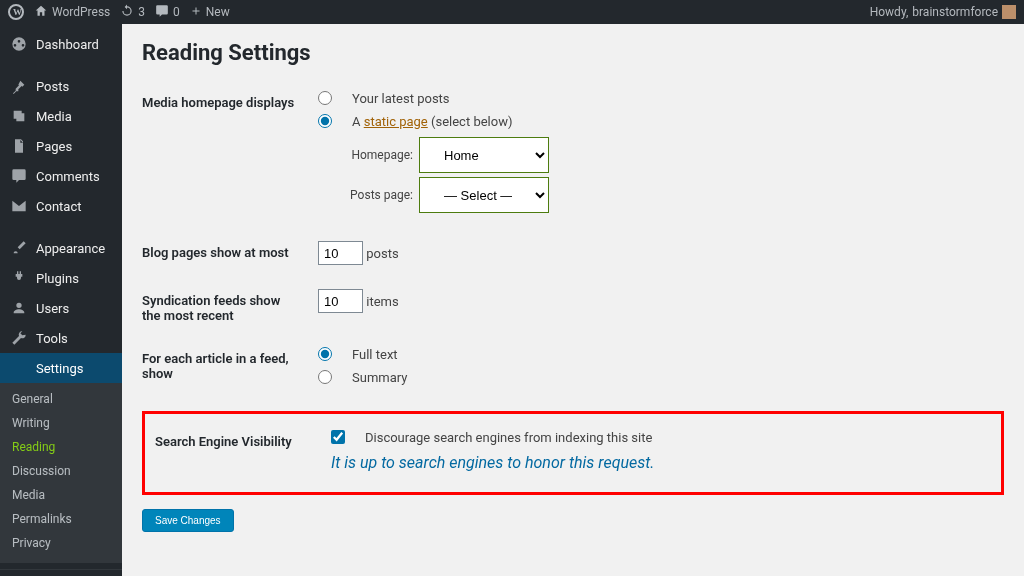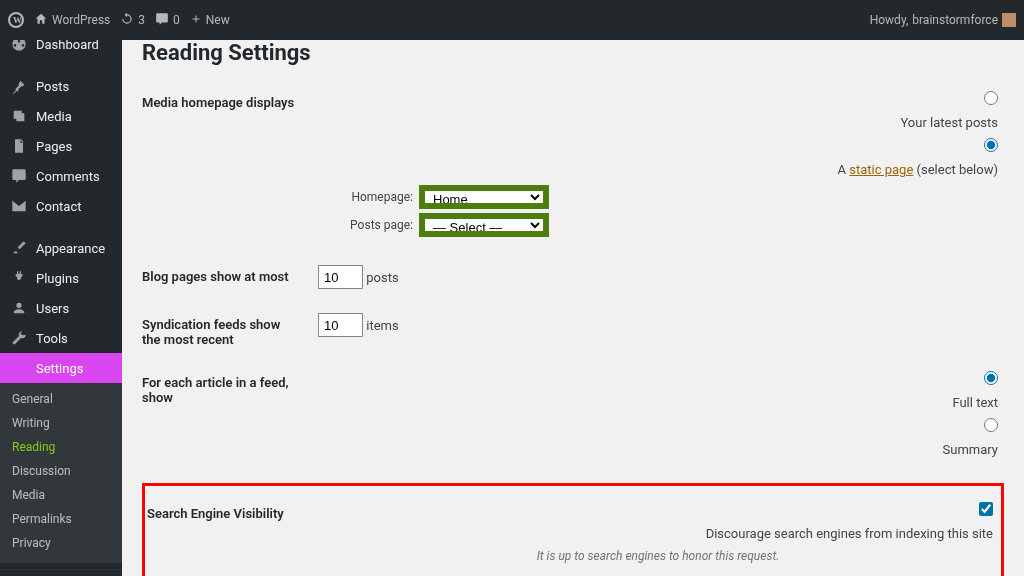--- a/index.html
+++ b/index.html
@@ -1,55 +1,55 @@
 <!DOCTYPE html>
 <html><head>
 <meta charset="utf-8">
 <style>
   * { box-sizing: border-box; margin: 0; padding: 0; }
   body { font-family: -apple-system, BlinkMacSystemFont, "Segoe UI", Roboto, Arial, sans-serif; font-size: 13px; color: #444; background: #f1f1f1; width: 1024px; height: 576px; overflow: hidden; }
 
   
-  .adminbar { position: absolute; top: 0; left: 0; right: 0; height: 40px; background: #23282d; color: #b4b9be; display: flex; align-items: center; font-size: 12px; z-index: 100; }
+  .adminbar { position: absolute; top: 0; left: 0; right: 0; height: 24px; background: #23282d; color: #b4b9be; display: flex; align-items: center; font-size: 12px; z-index: 100; }
   .adminbar .ab-left { display: flex; align-items: center; gap: 10px; padding-left: 8px; }
   .adminbar .ab-right { margin-left: auto; display: flex; align-items:center; gap:6px; padding-right:8px; }
   .ab-item { display: flex; align-items: center; gap: 4px; cursor: pointer; }
   .ab-avatar { width: 14px; height: 14px; background: #bc8f6a; display: inline-block; }
   .ab-wlogo { width:16px; height:16px; border:2px solid #b4b9be; border-radius:50%; position:relative; }
   .ab-wlogo::after { content:"W"; font:700 9px/12px Georgia,serif; position:absolute; top:0; left:3px; color:#b4b9be; }
 
   
   .sidebar { position: absolute; top: 24px; left: 0; width: 130px; bottom: 0; background: #23282d; color: #eee; overflow-y: auto; }
   .menu { list-style: none; padding-top: 5px; }
   .menu li { display: flex; align-items: center; gap: 8px; padding: 6px 10px; font-size: 13px; color: #eee; cursor: pointer; position: relative; }
   .menu li .icn { width: 18px; height: 18px; color: rgba(240,245,250,.6); display:flex;align-items:center;justify-content:center; flex-shrink:0; }
   .menu li.sep { height: 6px; padding: 0; margin: 3px 0; cursor: default; }
-  .menu li.current { background: #d946ef; color:#fff; }
+  .menu li.current { background: #0c4a6e; color:#fff; }
   .menu li.current .icn { color:#fff; }
   .menu li.current::after { content:""; position:absolute; right:-1px; top:50%; margin-top:-6px; border:6px solid transparent; border-right-color:#f1f1f1; }
   .submenu { list-style:none; background:#32373c; padding:4px 0 8px; }
   .submenu li { padding:5px 12px; font-size:12px; color:rgba(240,245,250,.7); cursor:pointer; }
   .submenu li.sub-current { color:#84cc16; font-weight:400; }
   .collapse { border-top:1px solid #32373c; margin-top:6px; padding:8px 10px; display:flex; align-items:center; gap:8px; color:rgba(240,245,250,.7); font-size:12px; cursor:pointer; }
 
   
   .content { position:absolute; top:24px; left:122px; right:0; bottom:0; background:#f1f1f1; padding:10px 20px 40px; overflow:auto; }
   .page-title { font-size:22px; font-weight:700; color:#23282d; margin:6px 0 16px; }
   table.form-table { width:100%; border-collapse:collapse; }
   table.form-table th { text-align:left; vertical-align:top; width:170px; padding:14px 10px 14px 0; font-weight:600; font-size:13px; color:#23282d; }
   table.form-table td { vertical-align:top; padding:10px 6px 14px; font-size:13px; }
-  .radio-row, .check-row { display:flex; align-items:flex-end; gap:10px; margin-bottom:8px;flex-direction:column; }
+  .radio-row, .check-row { display:flex; align-items:flex-start; gap:20px; margin-bottom:8px; }
   input[type=radio],input[type=checkbox]{ width:14px; height:14px; accent-color:#0073aa; cursor:pointer; }
   a.link { color:#a16207; text-decoration:underline; }
   .subfield { display:flex; align-items:center; gap:6px; margin:4px 0 4px 20px; }
   .subfield label { width:75px; text-align:right; font-size:12px; color:#444; }
-  select.fld { width:130px; height:24px; border:6px solid #4d7c0f; background:#fff; font-size:13px; padding:0 4px; }
+  select.fld { width:130px; height:36px; border:1px solid #4d7c0f; background:#fff; font-size:13px; padding:0 20px; }
   input.num { width:45px; height:24px; border:1px solid #7e8993; padding:0 5px; font-size:13px; background:#fff; }
-  .desc { color:#737373; font-style:italic; font-size:12px; margin-top:6px;text-align:center; }
-  .highlight-box { border:3px solid #ff0000; padding:6px 2px; margin-top:4px; }
+  .desc { color:#0369a1; font-style:italic; font-size:16px; margin-top:6px; }
+  .highlight-box { border:3px solid #ff0000; padding:6px 10px; margin-top:4px; }
   .button-primary { background:#0085ba; border:1px solid #0073aa; color:#fff; padding:5px 12px; font-size:10px; border-radius:3px; cursor:pointer; margin-top:14px; }
 
   
   .icn svg { width:16px; height:16px; fill:currentColor; }
 </style>
 </head>
 <body>
 
 <div class="adminbar">
   <div class="ab-left">

